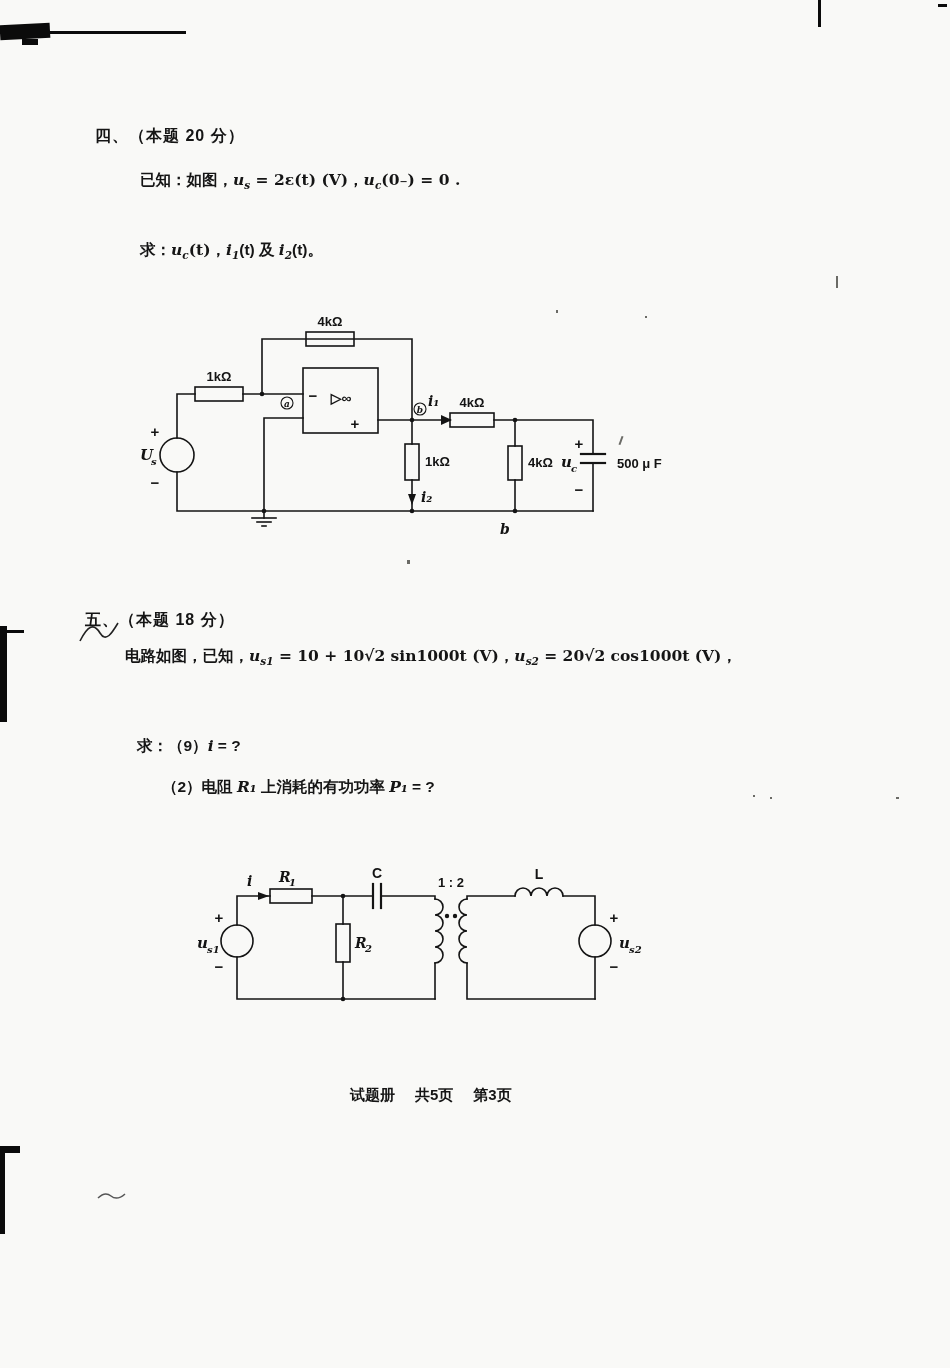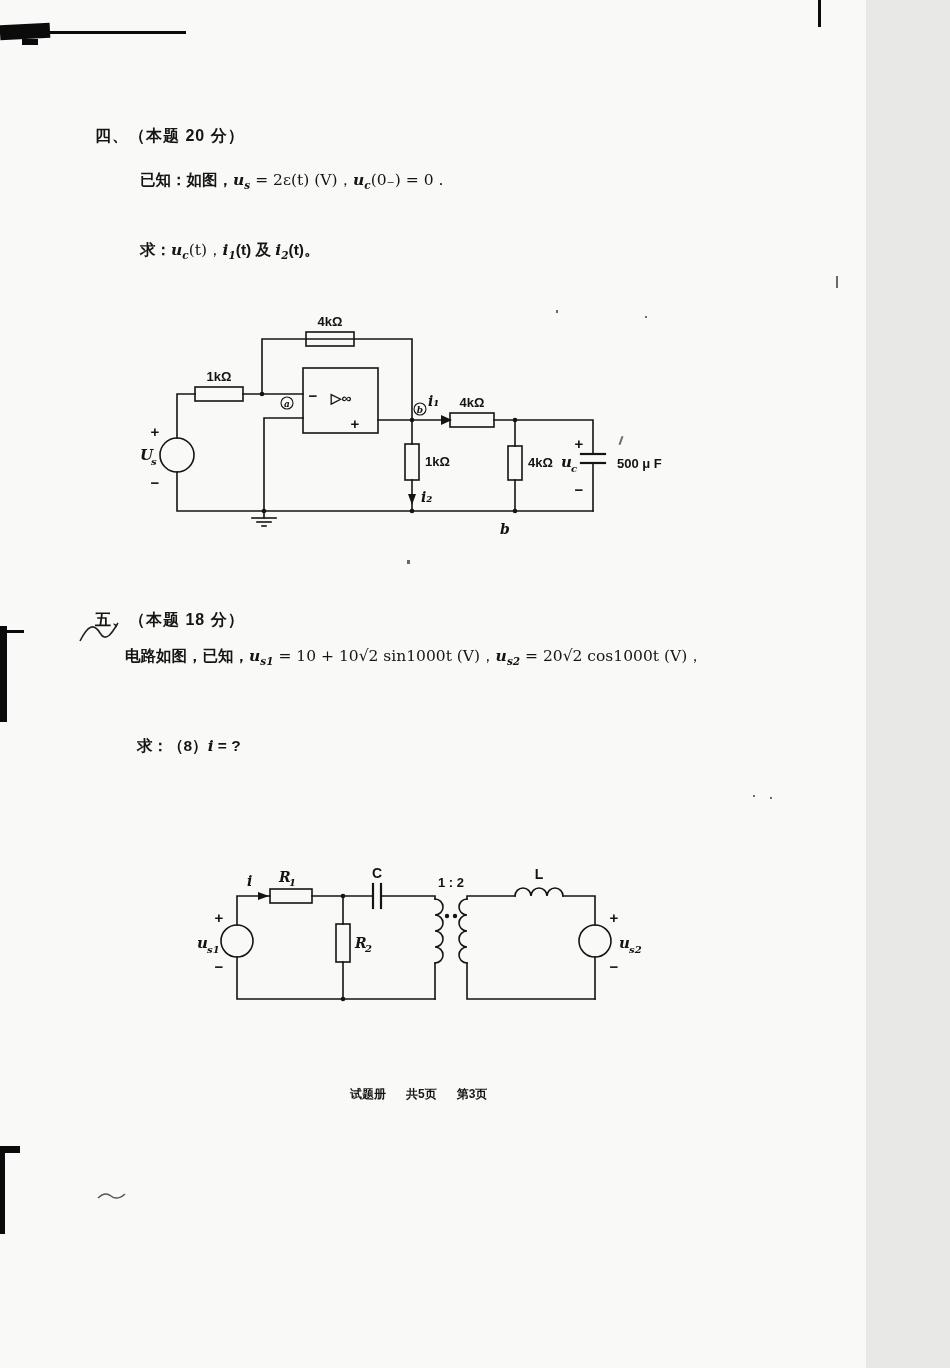--- a/index.html
+++ b/index.html
@@ -1,30 +1,30 @@
 <!DOCTYPE html>
 <html><head>
 <meta charset="utf-8">
 <style>
   html,body { margin:0; padding:0; background:#e8e8e6; }
   .page {
-    position:relative; width:866px; height:1368px;
+    position:relative; width:950px; height:1368px;
     background:#f9f9f7; overflow:hidden;
     font-family:"Liberation Sans", sans-serif; color:#151515;
   }
   .abs { position:absolute; }
   .art { position:absolute; background:#0b0b0b; }
   .spk { position:absolute; background:#6b6b66; }
   .heading { font-size:16px; font-weight:700; letter-spacing:1px; }
   .line { font-size:15.5px; font-weight:600; white-space:nowrap; }
   .cn { font-weight:600; }
   .mv { font-family:"DejaVu Serif", serif; font-style:italic; font-weight:600; }
-  .mt { font-family:"DejaVu Serif", serif; font-weight:400; }
+  .mt { font-family:"DejaVu Serif", serif; font-weight:700; }
   sub.msub { font-family:"DejaVu Serif", serif; font-style:italic; font-size:10.5px; font-weight:600; }
-  .footer { font-size:12px; font-weight:700; }
+  .footer { font-size:15px; font-weight:700; }
   .footer span { margin-right:20px; }
   
   .w { stroke:#141414; stroke-width:1.6; fill:none; stroke-linecap:square; }
   .w2 { stroke:#141414; stroke-width:2.2; fill:none; stroke-linecap:square; }
   .comp { stroke:#141414; stroke-width:1.6; fill:none; }
   .dot { fill:#141414; }
   .sl { font:600 13px "Liberation Sans", sans-serif; fill:#131313; }
   .sm { font:italic 600 14px "DejaVu Serif", serif; fill:#131313; }
   .smL { font:italic 600 15px "DejaVu Serif", serif; fill:#131313; }
   .ss { font:italic 600 10px "DejaVu Serif", serif; fill:#131313; }
@@ -161,35 +161,38 @@
       <circle class="dot" cx="274" cy="114" r="2.3"></circle>
       <circle class="dot" cx="377" cy="114" r="2.3"></circle>
       <circle class="dot" cx="126" cy="205" r="2.3"></circle>
       <circle class="dot" cx="274" cy="205" r="2.3"></circle>
       <circle class="dot" cx="377" cy="205" r="2.3"></circle>
     </g>
 
     <text class="sm" x="362" y="228">b</text>
   </svg>
 
-  <div class="abs heading" style="left:95px;top:610px">五、（本题 18 分）</div>
+  <div class="abs heading" style="left:85px;top:610px">五、（本题 18 分）</div>
 
   <svg class="abs" style="left:78px;top:620px" width="42" height="26" viewBox="0 0 42 26">
     <path d="M2,21 C10,5 16,3 22,13 S34,13 40,3" stroke="#222" stroke-width="1.6" fill="none"></path>
   </svg>
 
   <div class="abs line" style="left:125px;top:646px">
     <span class="cn">电路如图，已知，</span><span class="mv">u</span><sub class="msub">s1</sub><span class="mt"> = 10 + 10√2 sin1000t (V)，</span><span class="mv">u</span><sub class="msub">s2</sub><span class="mt"> = 20√2 cos1000t (V)，</span>
   </div>
 
 
   <div class="abs line" style="left:137px;top:736px">
-    <span class="cn">求：（8）</span><span class="mv">i</span><span class="cn"> = ?</span>
-  </div>
-
+    <span class="cn">求：（9）</span><span class="mv">i</span><span class="cn"> = ?</span>
+  </div>
+
+  <div class="abs line" style="left:162px;top:777px">
+    <span class="cn">（2）电阻 </span><span class="mv">R₁</span><span class="cn"> 上消耗的有功功率 </span><span class="mv">P₁</span><span class="cn"> = ?</span>
+  </div>
 
   <svg class="abs" style="left:195px;top:866px" width="460" height="150" viewBox="0 0 460 150">
     <g>
       <path class="w" d="M42,59 V30 H75"></path>
       <path class="w" d="M117,30 H178"></path>
       <path class="w" d="M186,30 H240 V33"></path>
       <path class="w" d="M240,97 V133"></path>
       <path class="w" d="M148,30 V58"></path>
       <path class="w" d="M148,96 V133"></path>
       <path class="w" d="M42,91 V133 H240"></path>

